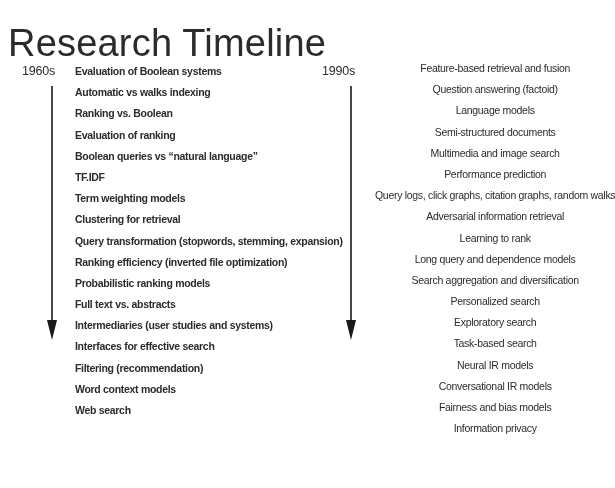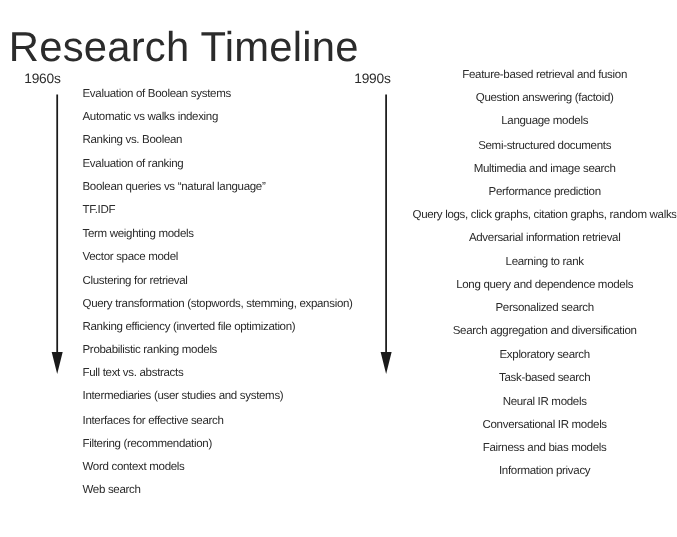--- a/index.html
+++ b/index.html
@@ -49,21 +49,21 @@
   .arrow-right { left: 344px; top: 84px; }
   .topic-list {
     position: absolute;
     list-style: none;
     font-size: 10.5px;
     letter-spacing: -0.3px;
     color: var(--text);
     white-space: nowrap;
   }
   .topic-list li { line-height: 21.2px; height: 21.2px; }
-  .list-left  { left: 75px;  top: 75px; }
+  .list-left  { left: 75px;  top: 61px; font-weight: bold; }
   .list-right { left: 375px; top: 58px; text-align: center; }
 </style>
 </head>
 <body>
 
 <div class="slide">
 
   <h1 class="slide-title">Research Timeline</h1>
 
   <div class="era-label era-left">1960s</div>
@@ -82,21 +82,20 @@
       <li>Ranking vs. Boolean</li>
 
       <li>Evaluation of ranking</li>
 
       <li>Boolean queries vs “natural language”</li>
 
       <li>TF.IDF</li>
 
       <li>Term weighting models</li>
 
-      <li>Vector space model</li>
 
 
       <li>Clustering for retrieval</li>
 
       <li>Query transformation (stopwords, stemming, expansion)</li>
 
       <li>Ranking efficiency (inverted file optimization)</li>
 
       <li>Probabilistic ranking models</li>
 
@@ -135,23 +134,23 @@
       <li>Performance prediction</li>
 
       <li>Query logs, click graphs, citation graphs, random walks</li>
 
       <li>Adversarial information retrieval</li>
 
       <li>Learning to rank</li>
 
       <li>Long query and dependence models</li>
 
+      <li>Search aggregation and diversification</li>
+
       <li>Personalized search</li>
-
-      <li>Search aggregation and diversification</li>
 
       <li>Exploratory search</li>
 
       <li>Task-based search</li>
 
       <li>Neural IR models</li>
 
       <li>Conversational IR models</li>
 
       <li>Fairness and bias models</li>

